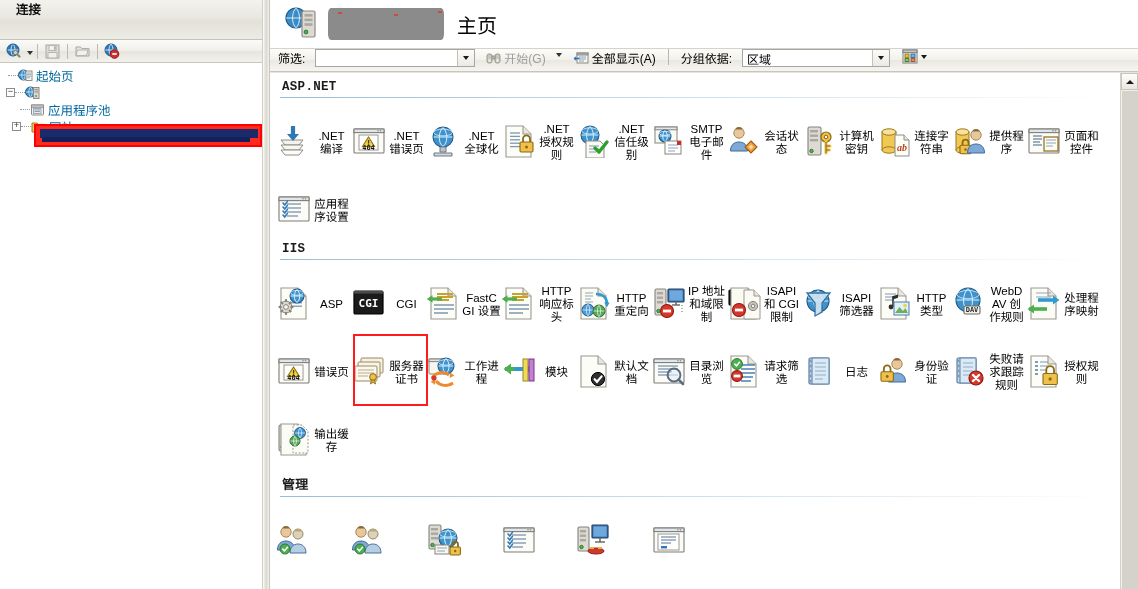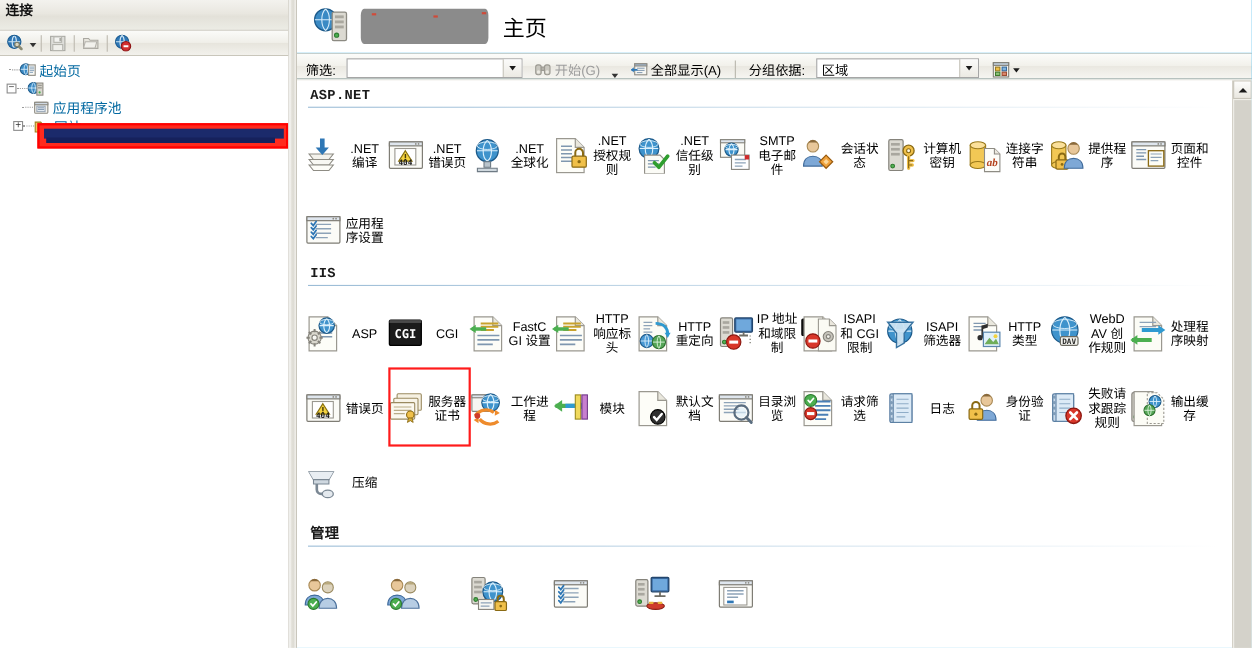--- a/index.html
+++ b/index.html
@@ -16,22 +16,22 @@
   #app { position: relative; width: 1138px; height: 589px; display: flex; }
 
   
   .left-panel {
     width: 262px; height: 589px;
     background: #ffffff;
     display: flex; flex-direction: column;
     flex: 0 0 262px;
   }
   .left-title {
-    height: 28px; line-height: 20px;
-    padding-left: 5px;
+    height: 40px; line-height: 20px;
+    padding-left: 16px;
     font-weight: bold;
     font-size: 12.5px;
     background: linear-gradient(to bottom,#f3f2ee 0%,#e9e7e0 45%,#e3e1d9 55%,#ececE5 100%);
     border-bottom: 1px solid #c6c3b8;
     color: #111;
   }
   .left-toolbar {
     height: 23px;
     background: linear-gradient(to bottom,#fbfbf9 0%,#f0efe9 48%,#e7e5dd 52%,#f2f1ec 100%);
     border-bottom: 1px solid #c9c6bb;
@@ -135,21 +135,21 @@
   }
   .page-title {
     margin-left: 13px;
     font-size: 20px;
     color: #000;
     font-family: "Liberation Sans", sans-serif;
   }
 
   .filter-bar {
     height: 24px;
-    display: flex; align-items: flex-end;
+    display: flex; align-items: flex-start;
     background: linear-gradient(to bottom,#fcfcfa 0%,#f2f1eb 48%,#eae8e1 52%,#f6f5f1 100%);
     border-top: 1px solid #d6d3ca;
     border-bottom: 1px solid #c8c5bb;
     padding-left: 8px;
     font-size: 12px;
     gap: 5px;
   }
   .fb-label { margin-right: 5px; color:#000; }
   .fb-combo {
     width: 160px; height: 18px;
@@ -946,47 +946,49 @@
                     <circle cx="7.4" cy="22" r="1.4" fill="#7e9cb8"></circle>
                     <circle cx="25" cy="24" r="7" fill="#d8372a" stroke="#8d1710" stroke-width="1.2"></circle>
                     <path d="M22 21l6 6M28 21l-6 6" stroke="#fff" stroke-width="2.4" stroke-linecap="round"></path>
                   </svg>
                 </div>
                 <div class="lbl">失败请求跟踪规则</div>
               </div>
               <div class="cell">
                 <div class="ico">
                   <svg width="36" height="34" viewBox="0 0 36 34">
+                    <path d="M5 2h17l8 8v23H5z" fill="#fdfdf8" stroke="#9a9890" stroke-width="1.1"></path>
+                    <path d="M22 2v8h8" fill="#e9e7dd" stroke="#9a9890" stroke-width="1.1"></path>
+                    <path d="M9 8h3M9 12h3M9 16h3M9 20h3" stroke="#4a7fb5" stroke-width="1.6"></path>
+                    <path d="M14 8h8M14 12h8M14 16h6" stroke="#7f97af" stroke-width="1.2"></path>
+                    <rect x="17" y="19.5" width="14.3" height="11" rx="1.2" fill="#f0c04a" stroke="#8a6a14" stroke-width="1.1"></rect>
+                    <path d="M20.3 19.5v-3.5200000000000005a3.8500000000000005 3.8500000000000005 0 0 1 7.700000000000001 0v3.5200000000000005" fill="none" stroke="#8a6a14" stroke-width="1.8"></path>
+                    <circle cx="24.15" cy="25" r="1.6500000000000001" fill="#8a6a14"></circle>
+                  </svg>
+                </div>
+                <div class="lbl">授权规则</div>
+              </div>
+              <div class="cell">
+                <div class="ico">
+                  <svg width="36" height="34" viewBox="0 0 36 34">
                     <rect x="3" y="3" width="11" height="26" rx="1.4" fill="#dcdad2" stroke="#85837b" stroke-width="1.1"></rect>
                     <rect x="5" y="6" width="6" height="2.4" fill="#a9a79f"></rect>
                     <rect x="5" y="10.5" width="6" height="2.4" fill="#a9a79f"></rect>
                     <rect x="5" y="15" width="6" height="2.4" fill="#a9a79f"></rect>
                     <circle cx="6.5" cy="25" r="1.7" fill="#55b255" stroke="#2d7a2d"></circle>
                     <path d="M5 2h17l8 8v23H5z" fill="#fcfcf6" stroke="#9a9890" stroke-width="1.1"></path>
                     <path d="M22 2v8h8" fill="#e9e7dd" stroke="#9a9890" stroke-width="1.1"></path>
                     <path d="M17 3h9l6 6v22h-15z" fill="#fcfcf6" stroke="#9a9890" stroke-dasharray="2 1.6"></path>
                     <circle cx="24" cy="11" r="5.4" fill="#3f93cc" stroke="#1d5a8a"></circle>
                     <path d="M19 11h10M24 6c2 2 2 8 0 10M24 6c-2 2-2 8 0 10" stroke="#dcf0fc" fill="none" stroke-width=".8"></path>
                     <circle cx="19" cy="19" r="5" fill="#56a657" stroke="#2b6e2c"></circle>
                     <path d="M14.4 19h9.2M19 14.2c1.9 1.9 1.9 7.7 0 9.6M19 14.2c-1.9 1.9-1.9 7.7 0 9.6" stroke="#e0f6e0" fill="none" stroke-width=".8"></path>
                   </svg>
                 </div>
                 <div class="lbl">输出缓存</div>
-              </div>
-              <div class="cell">
-                <div class="ico">
-                  <svg width="36" height="34" viewBox="0 0 36 34">
-                    <path d="M5 7h22l-4 7H9z" fill="#dfe6ec" stroke="#7b8894" stroke-width="1.2"></path>
-                    <path d="M5 7h22l-4 7H9z" fill="#e9eef3"></path>
-                    <path d="M9 14h14v4H9z" fill="#cfd8e0" stroke="#7b8894"></path>
-                    <path d="M12 18v5a4 4 0 0 0 4 4h4" fill="none" stroke="#7b8894" stroke-width="2.4"></path>
-                    <ellipse cx="22" cy="27" rx="5" ry="3.4" fill="#e4e9ee" stroke="#7b8894" stroke-width="1.2"></ellipse>
-                  </svg>
-                </div>
-                <div class="lbl">压缩</div>
               </div>
             </div>
         </div>
 
         <div style="padding-top:4px;">
           <div class="section-head cjk">管理</div>
           <div class="section-rule"></div>
           <div class="grid" id="grid-management">
               <div class="cell">
                 <div class="ico">

